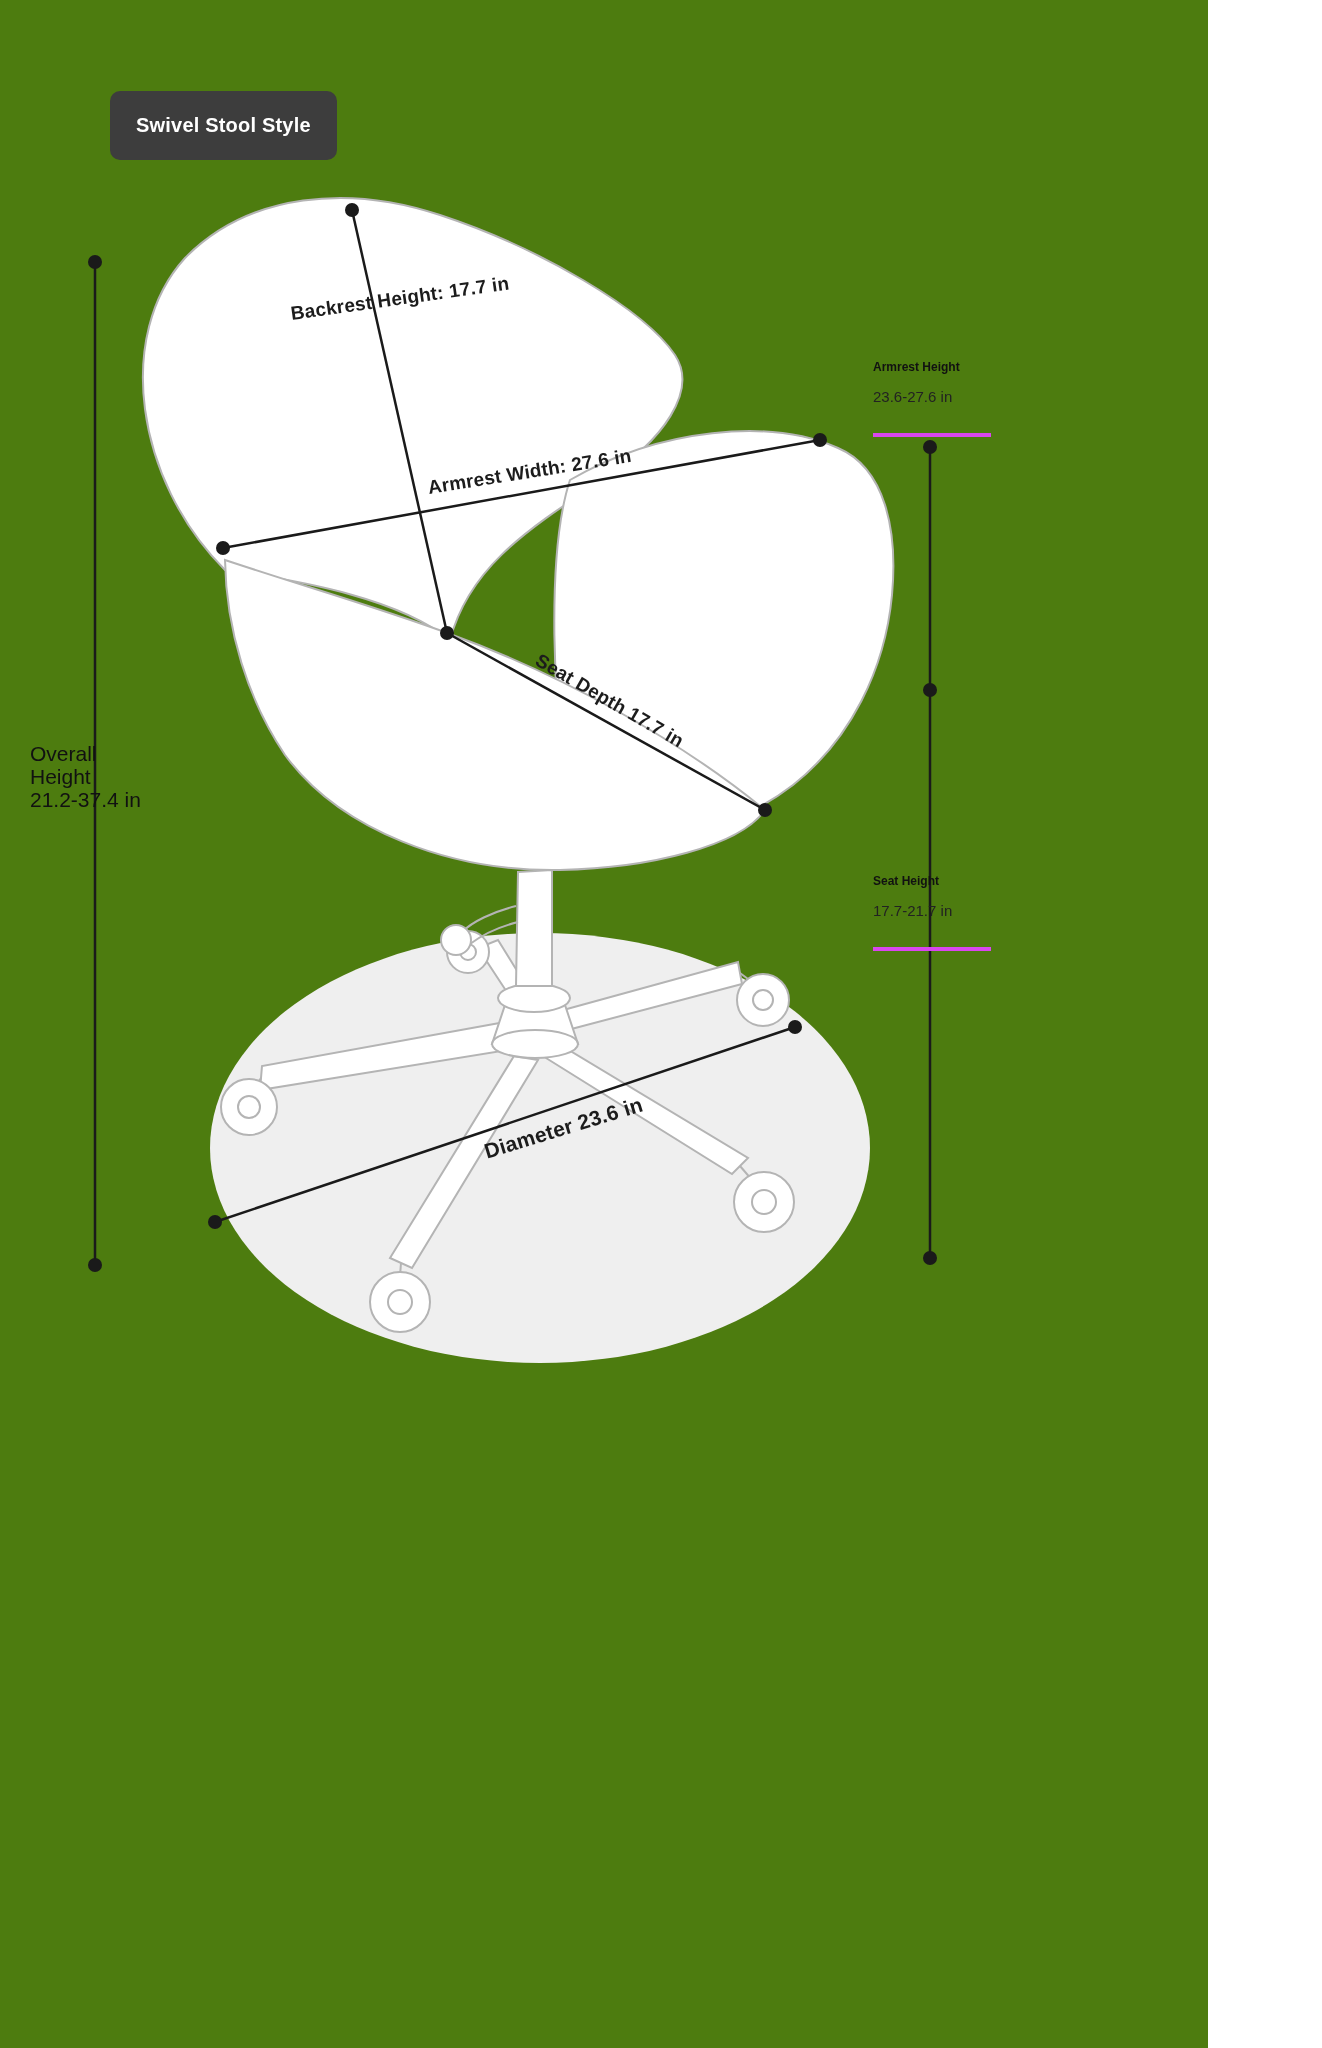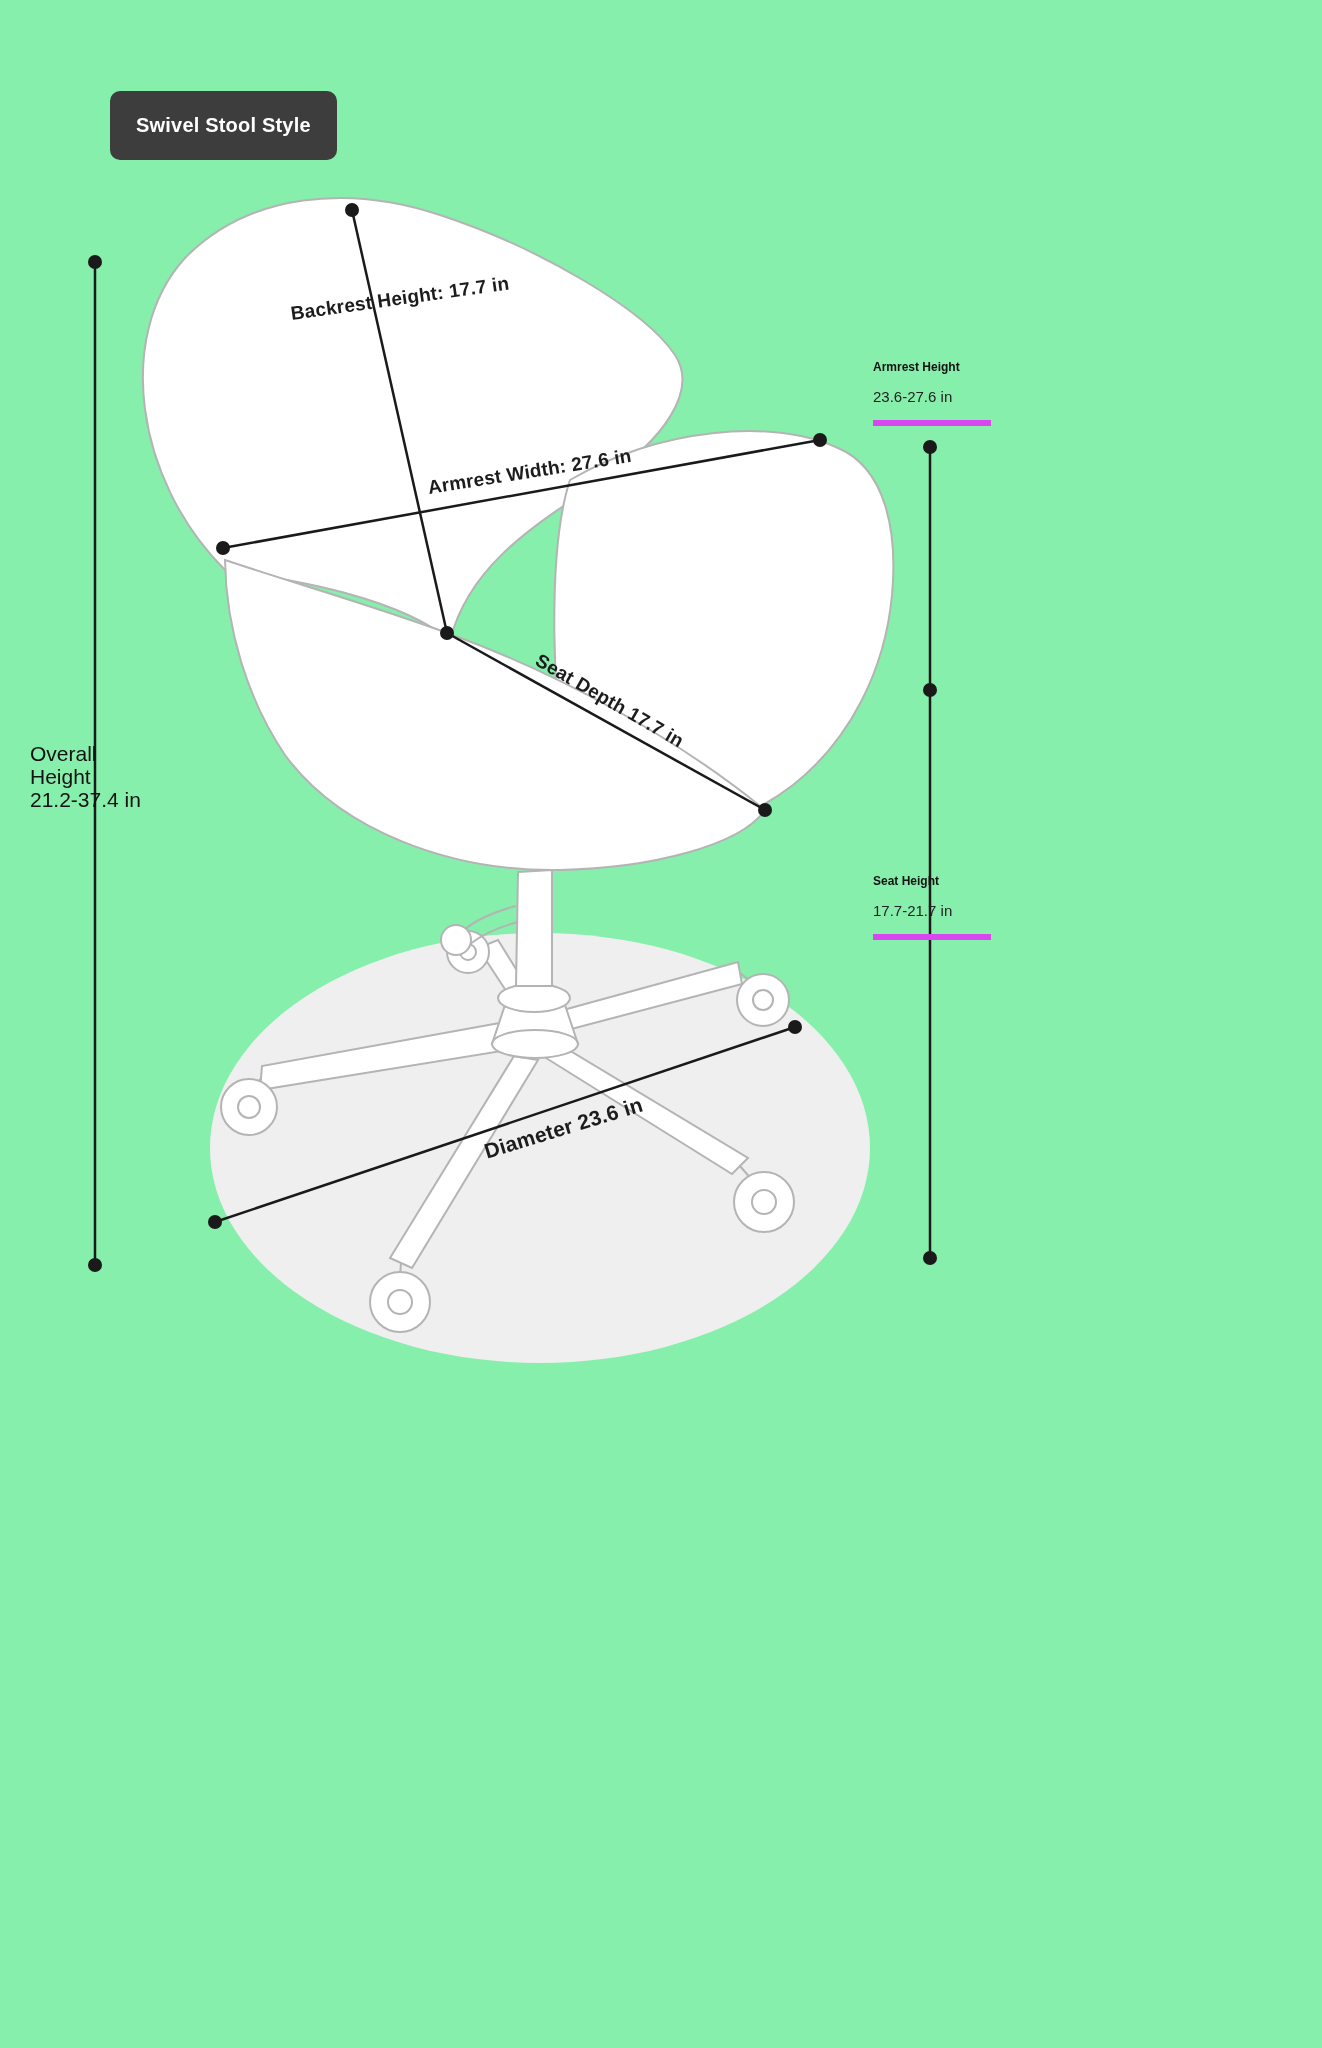--- a/index.html
+++ b/index.html
@@ -1,20 +1,20 @@
 <!DOCTYPE html>
 <html><head>
 <meta charset="utf-8">
 <style>
   html, body { margin: 0; padding: 0; background: #ffffff; }
   .page {
     position: relative;
-    width: 1322px;
+    width: 1208px;
     height: 2048px;
-    background: #86efac;
+    background: #4d7c0f;
     overflow: hidden;
     font-family: "Liberation Sans", sans-serif;
     color: #1e1e1e;
   }
   .chair-svg { position: absolute; left: 0; top: 0; }
 
   .badge {
     position: absolute;
     left: 110px; top: 91px;
     background: #3d3d3d;
@@ -49,22 +49,22 @@
     color: #111111;
   }
   .overall-block .value { display: block; }
 
   .side-block { position: absolute; width: 118px; }
   .side-block .title { font-weight: 700; font-size: 12px; color: #111111; }
   .side-block .value {
     font-size: 15px;
     color: #222222;
     margin-top: 14px;
-    padding-bottom: 15px;
-    border-bottom: 6px solid #d946ef;
+    padding-bottom: 28px;
+    border-bottom: 4px solid #d946ef;
   }
   .armrest-block { left: 873px; top: 360px; }
   .seat-block    { left: 873px; top: 874px; }
 </style>
 </head>
 <body>
 
 <div class="page">
 
   <svg class="chair-svg" width="1322" height="2048" viewBox="0 0 1322 2048" xmlns="http://www.w3.org/2000/svg">

